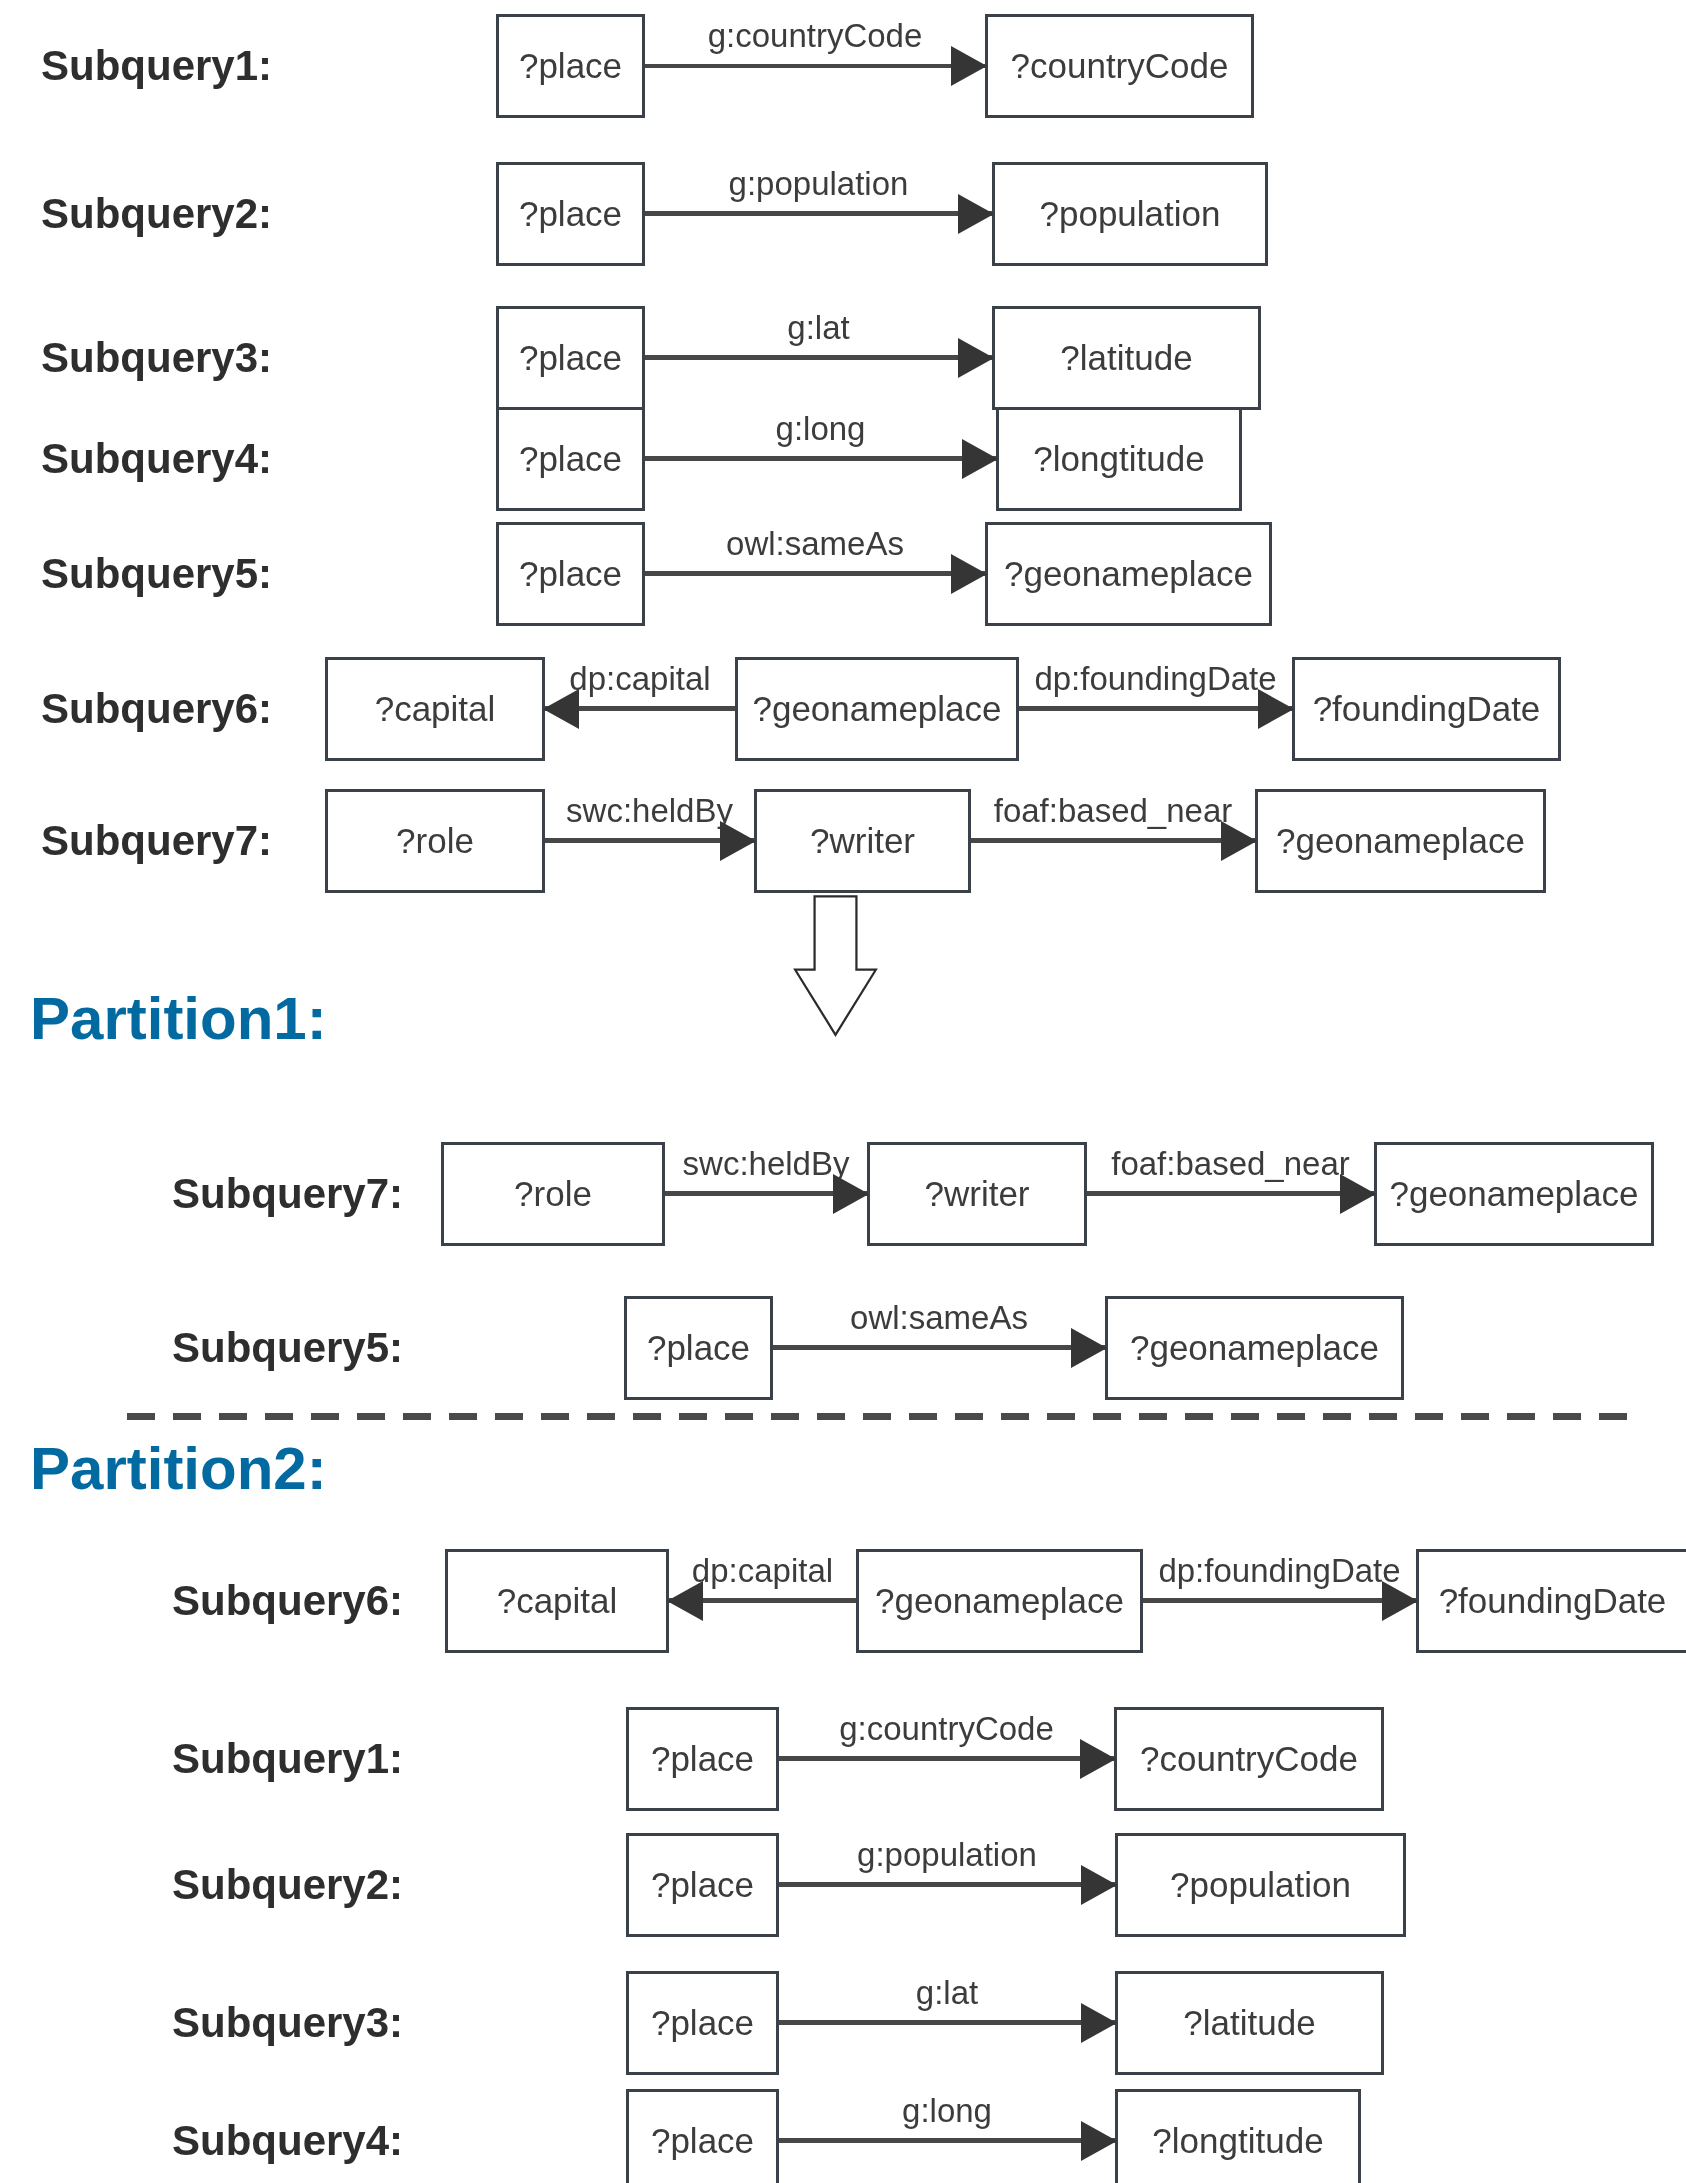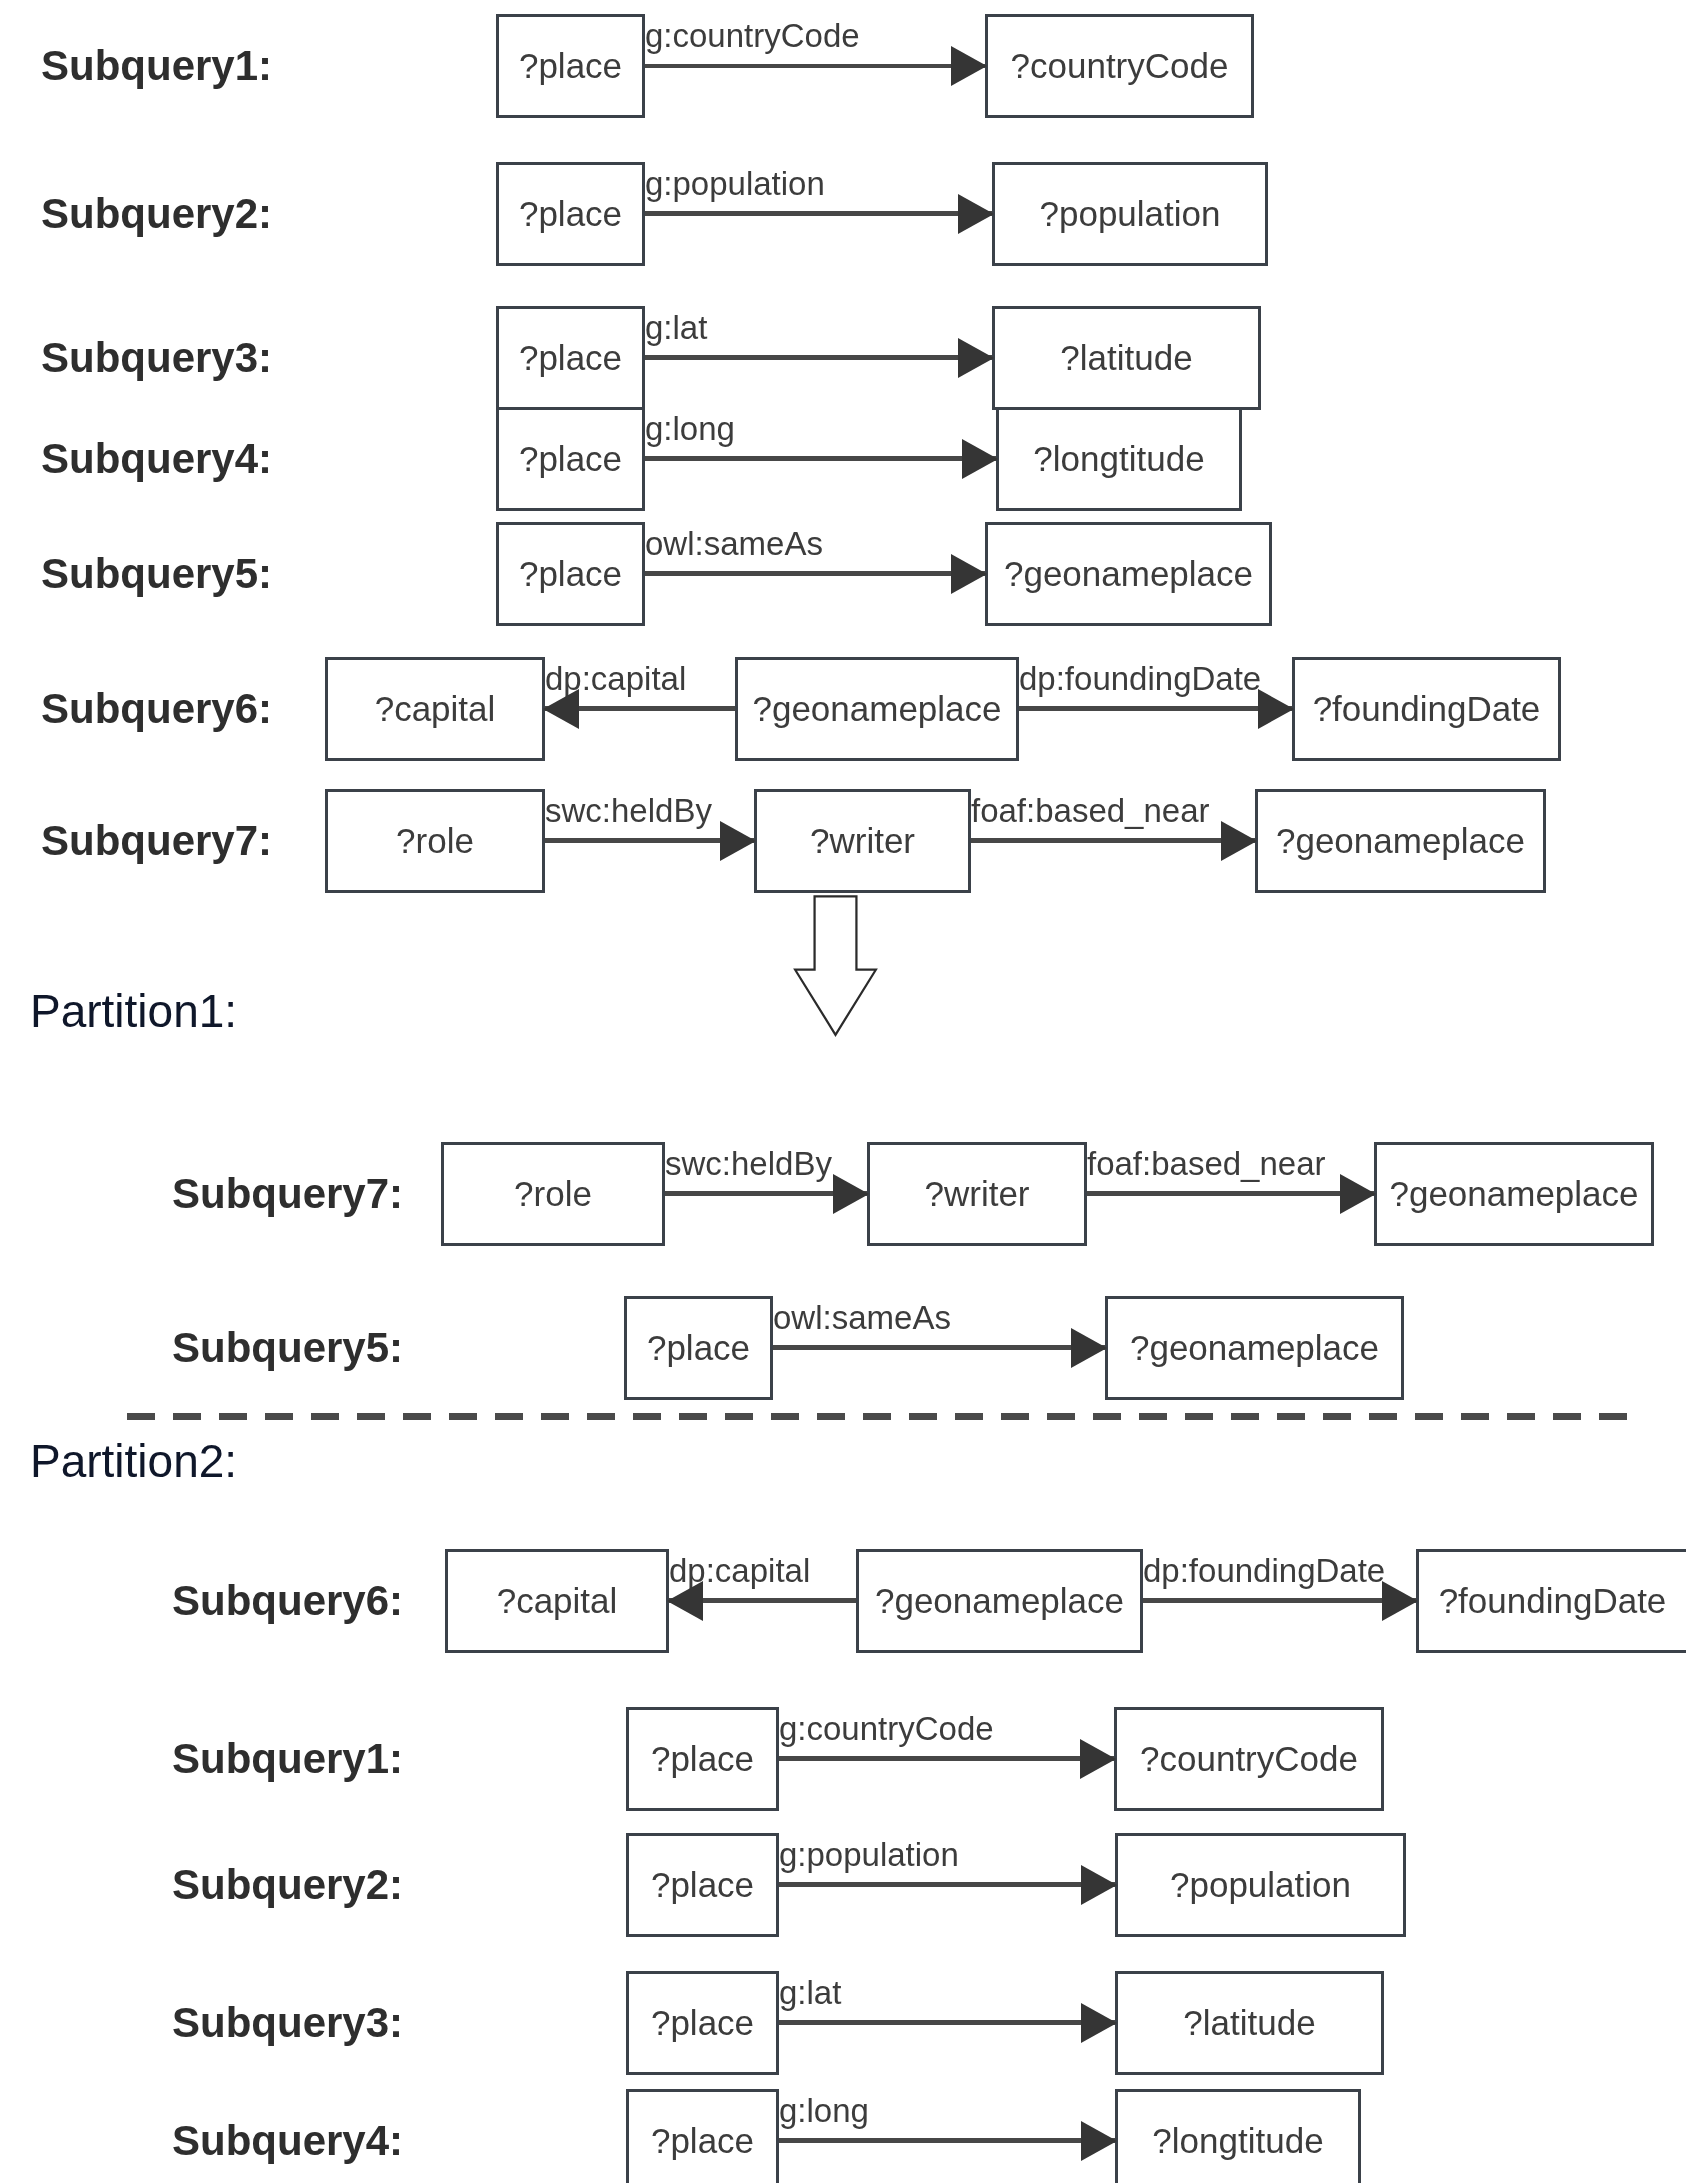--- a/index.html
+++ b/index.html
@@ -25,39 +25,39 @@
     display:flex;align-items:center;justify-content:center;
     font-size:35px;color:#3c3c3c;white-space:nowrap;
     flex:0 0 auto;
   }
   .edge{
     position:relative;height:100%;flex:0 0 auto;
     display:flex;flex-direction:column;justify-content:center;
   }
   .elabel{
     position:absolute;left:0;right:0;bottom:calc(50% + 10.5px);
-    font-size:33px;color:#3c3c3c;white-space:nowrap;
+    text-align:center;font-size:33px;color:#3c3c3c;white-space:nowrap;
   }
   .line{height:4.5px;background:#474747;position:relative;}
   .edge.right .line::after{
     content:"";position:absolute;right:-2.2px;top:50%;transform:translateY(-50%);
     width:0;height:0;
     border-left:36px solid #353535;
     border-top:20px solid transparent;
     border-bottom:20px solid transparent;
   }
   .edge.left .line::before{
     content:"";position:absolute;left:-2.2px;top:50%;transform:translateY(-50%);
     width:0;height:0;
     border-right:36px solid #353535;
     border-top:20px solid transparent;
     border-bottom:20px solid transparent;
   }
   .heading{
-    position:absolute;font-weight:normal;font-size:46px;color:#0f172a;
+    position:absolute;font-weight:bold;font-size:60px;color:#0369a1;
     white-space:nowrap;line-height:1.05;
   }
   .downarrow{position:absolute;}
   .dashsep{
     position:absolute;height:6.7px;
     background:repeating-linear-gradient(90deg,#4a4a4a 0 28px,transparent 28px 46px);
   }
 </style>
 </head>
 <body>

